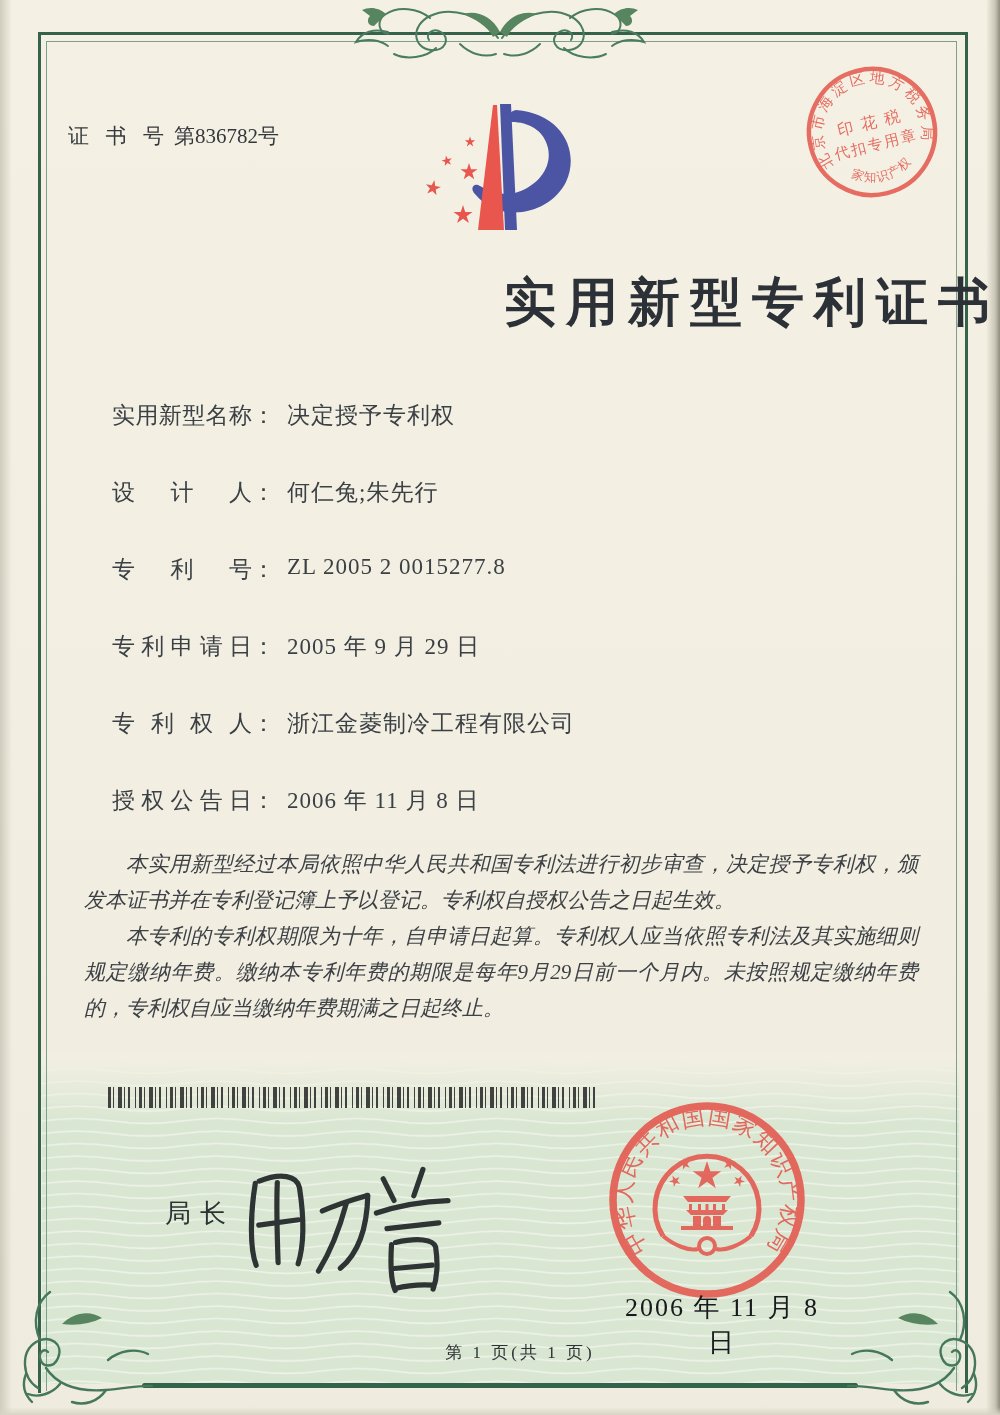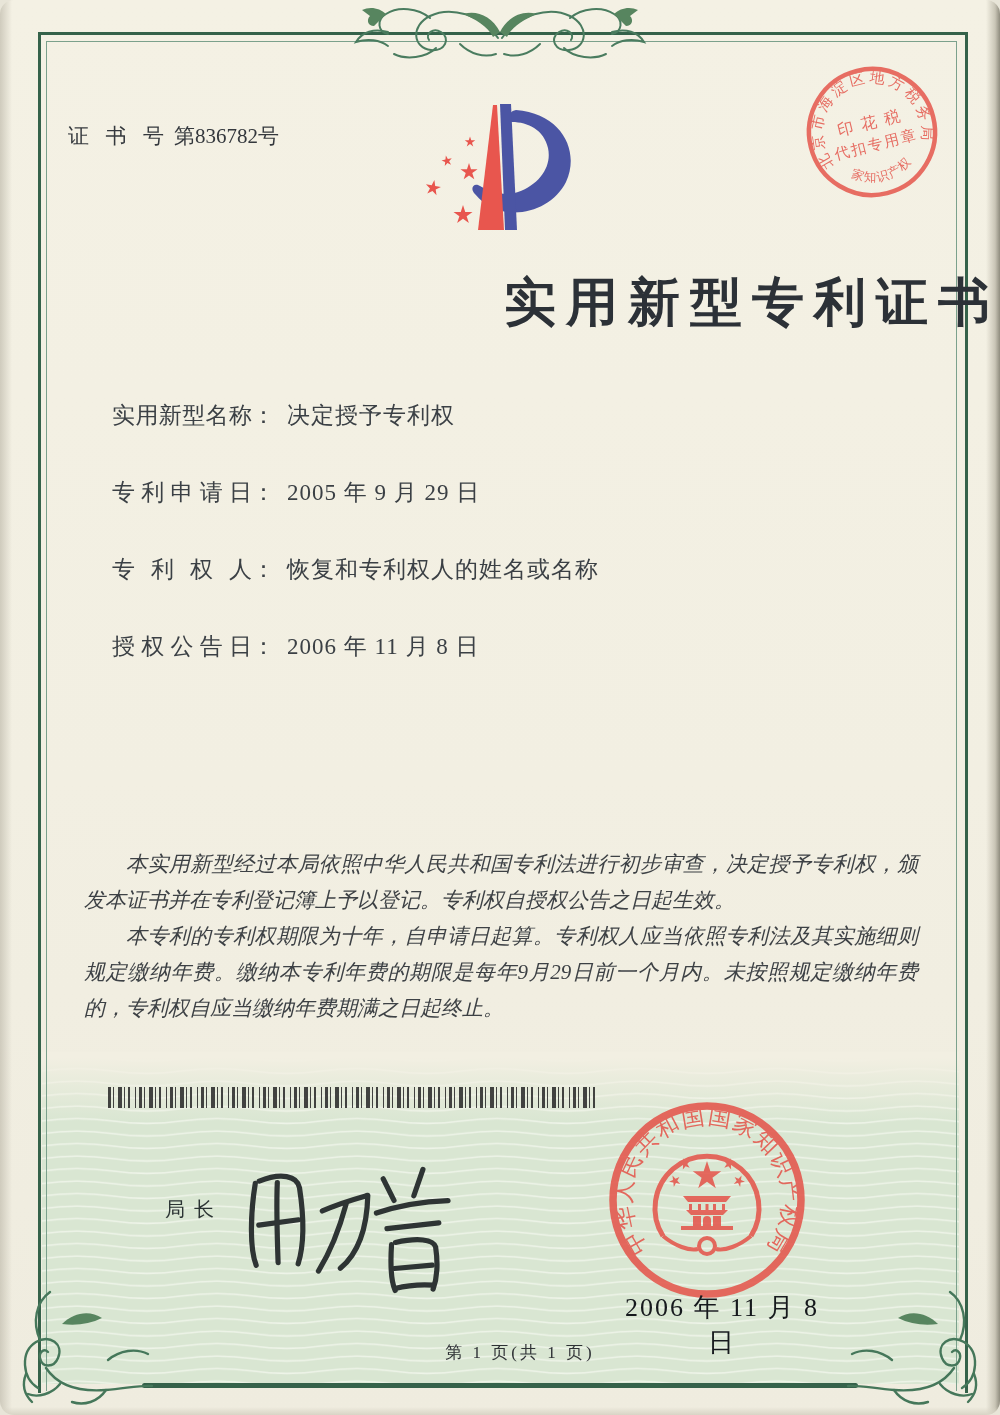--- a/index.html
+++ b/index.html
@@ -1,19 +1,19 @@
 <!DOCTYPE html>
 <html><head>
 <meta charset="utf-8">
 <style>
   html,body{margin:0;padding:0;background:#e8e5d8;}
   #page{
     position:relative;width:1000px;height:1415px;overflow:hidden;
     background:linear-gradient(180deg,#f4f1e4 0%,#f2efe2 55%,#efecdf 100%);
-    font-family:"Liberation Serif","DejaVu Serif",serif;color:#3a3e42;border-radius:14px;
+    font-family:"Liberation Serif","DejaVu Serif",serif;color:#3a3e42;
   }
   
   .edge-l{position:absolute;left:0;top:0;width:12px;height:100%;
     background:linear-gradient(90deg,#cfcbbd,rgba(207,203,189,0));}
   .edge-r{position:absolute;right:0;top:0;width:14px;height:100%;
     background:linear-gradient(270deg,#8f8c7e 0%,#c9c5b6 35%,rgba(201,197,182,0) 100%);}
   .edge-b{position:absolute;left:0;bottom:0;width:100%;height:8px;
     background:linear-gradient(0deg,#d8d4c5,rgba(216,212,197,0));}
   
   .frame-outer{position:absolute;left:38px;top:32px;width:924px;height:1358px;
@@ -37,21 +37,21 @@
   .frow .f-colon{display:inline-block;margin-right:12px;vertical-align:top;}
   .frow .f-value{letter-spacing:1px;vertical-align:top;}
   .paras{position:absolute;left:84px;top:846px;width:834px;font-size:21px;line-height:36px;
     text-align:justify;color:#3d4145;}
   .paras p{margin:0;text-indent:2em;font-style:italic;}
   .barcode{position:absolute;left:108px;top:1087px;width:492px;height:21px;opacity:.88;
     background:repeating-linear-gradient(90deg,
       #2b2b2b 0 3px,transparent 3px 5px,#2b2b2b 5px 6px,transparent 6px 10px,
       #2b2b2b 10px 14px,transparent 14px 16px,#2b2b2b 16px 17px,transparent 17px 20px,
       #2b2b2b 20px 22px,transparent 22px 27px,#2b2b2b 27px 28px,transparent 28px 31px);}
-  .director{position:absolute;left:165px;top:1196px;font-size:20px;letter-spacing:9px;color:#2b3333;text-align:center;}
+  .director{position:absolute;left:165px;top:1196px;font-size:26px;letter-spacing:9px;color:#2b3333;text-align:center;}
   .sealdate{position:absolute;left:612px;top:1290px;width:220px;text-align:center;
     font-size:26px;letter-spacing:2px;color:#16191d;}
   .footer{position:absolute;left:0;top:1341px;width:1040px;text-align:center;
     font-size:17px;letter-spacing:3px;color:#2f3236;}
   svg{display:block;}
   .abs{position:absolute;}
 </style>
 </head>
 <body>
 
@@ -141,24 +141,30 @@
     </g>
   </svg>
 
   <div class="title">实用新型专利证书</div>
 
   <div class="fields">
     <div class="frow">
       <span class="f-label">实用新型名称</span><span class="f-colon">：</span><span class="f-value">决定授予专利权</span>
     </div>
     <div class="frow">
+      <span class="f-label">设计人</span><span class="f-colon">：</span><span class="f-value">何仁兔;朱先行</span>
+    </div>
+    <div class="frow">
+      <span class="f-label">专利号</span><span class="f-colon">：</span><span class="f-value">ZL 2005 2 0015277.8</span>
+    </div>
+    <div class="frow">
       <span class="f-label">专利申请日</span><span class="f-colon">：</span><span class="f-value">2005 年 9 月 29 日</span>
     </div>
     <div class="frow">
-      <span class="f-label">专利权人</span><span class="f-colon">：</span><span class="f-value">恢复和专利权人的姓名或名称</span>
+      <span class="f-label">专利权人</span><span class="f-colon">：</span><span class="f-value">浙江金菱制冷工程有限公司</span>
     </div>
     <div class="frow">
       <span class="f-label">授权公告日</span><span class="f-colon">：</span><span class="f-value">2006 年 11 月 8 日</span>
     </div>
   </div>
 
   <div class="paras">
     <p>本实用新型经过本局依照中华人民共和国专利法进行初步审查，决定授予专利权，颁发本证书并在专利登记簿上予以登记。专利权自授权公告之日起生效。</p>
     <p>本专利的专利权期限为十年，自申请日起算。专利权人应当依照专利法及其实施细则规定缴纳年费。缴纳本专利年费的期限是每年9月29日前一个月内。未按照规定缴纳年费的，专利权自应当缴纳年费期满之日起终止。</p>
   </div>

